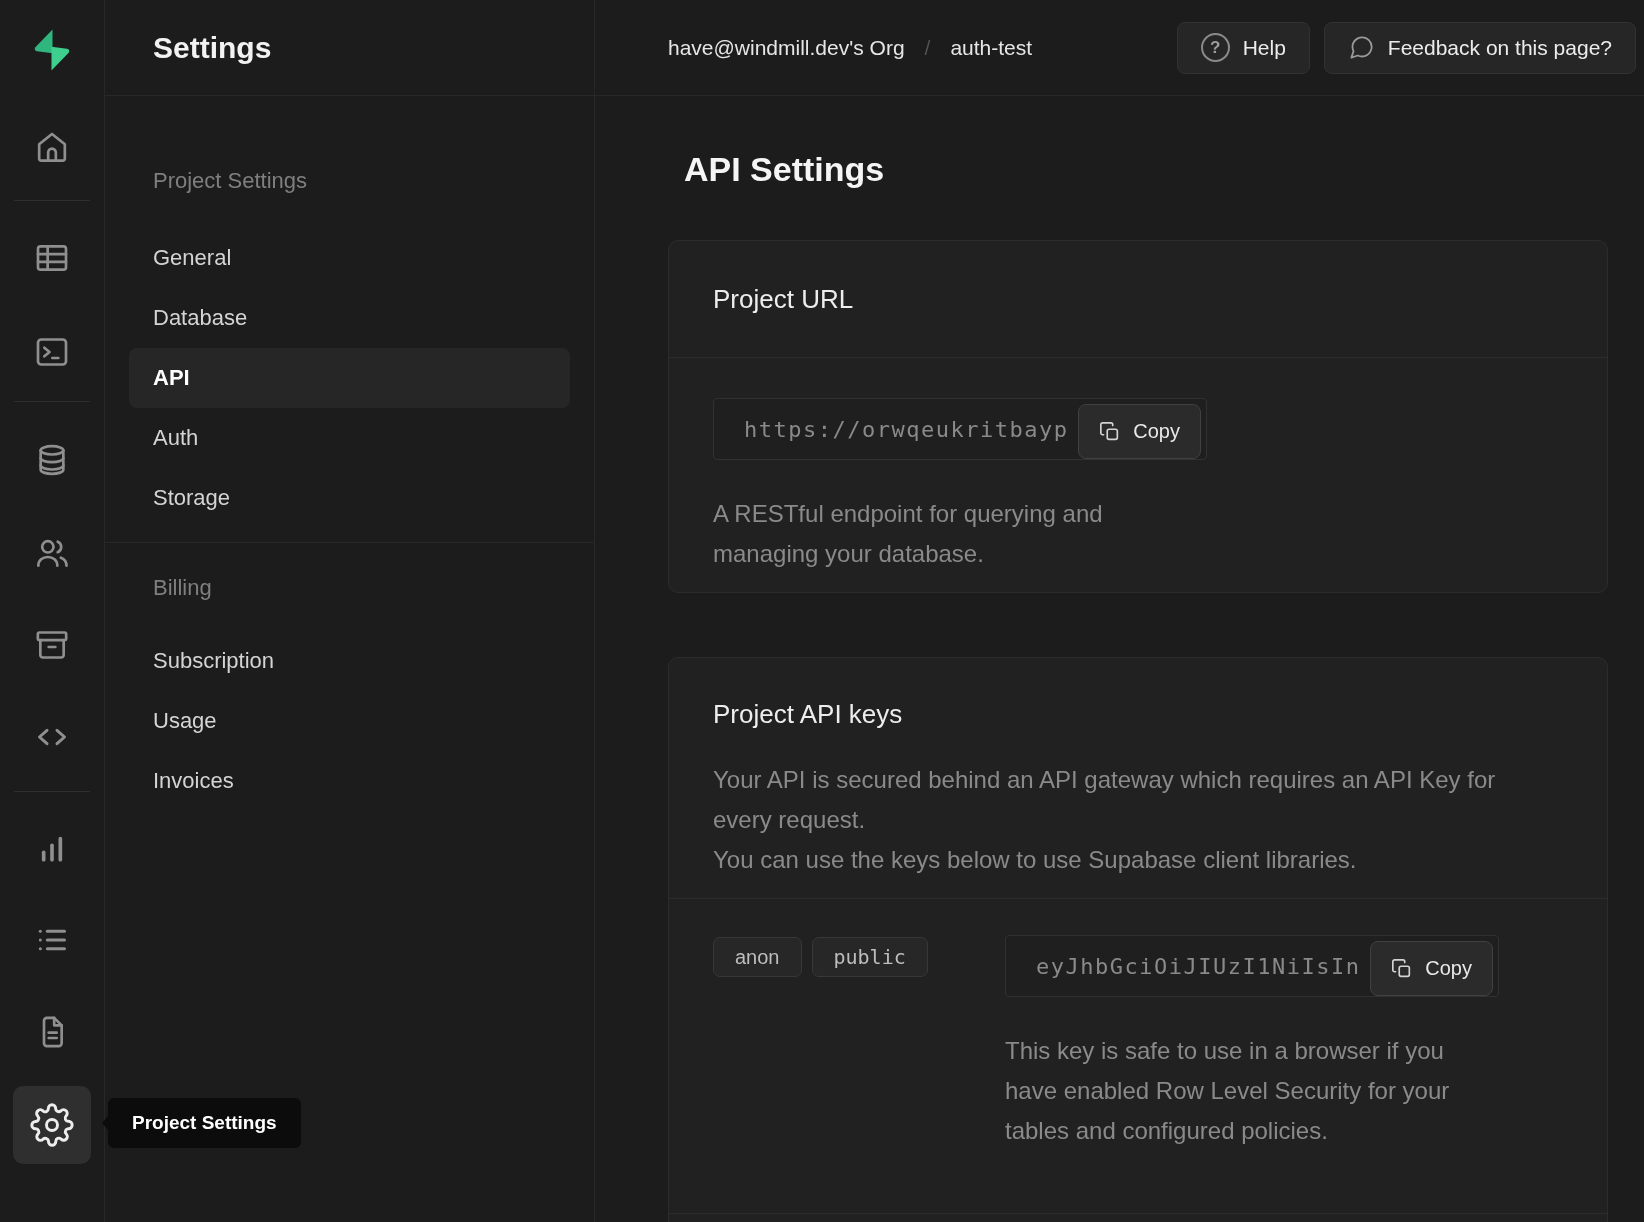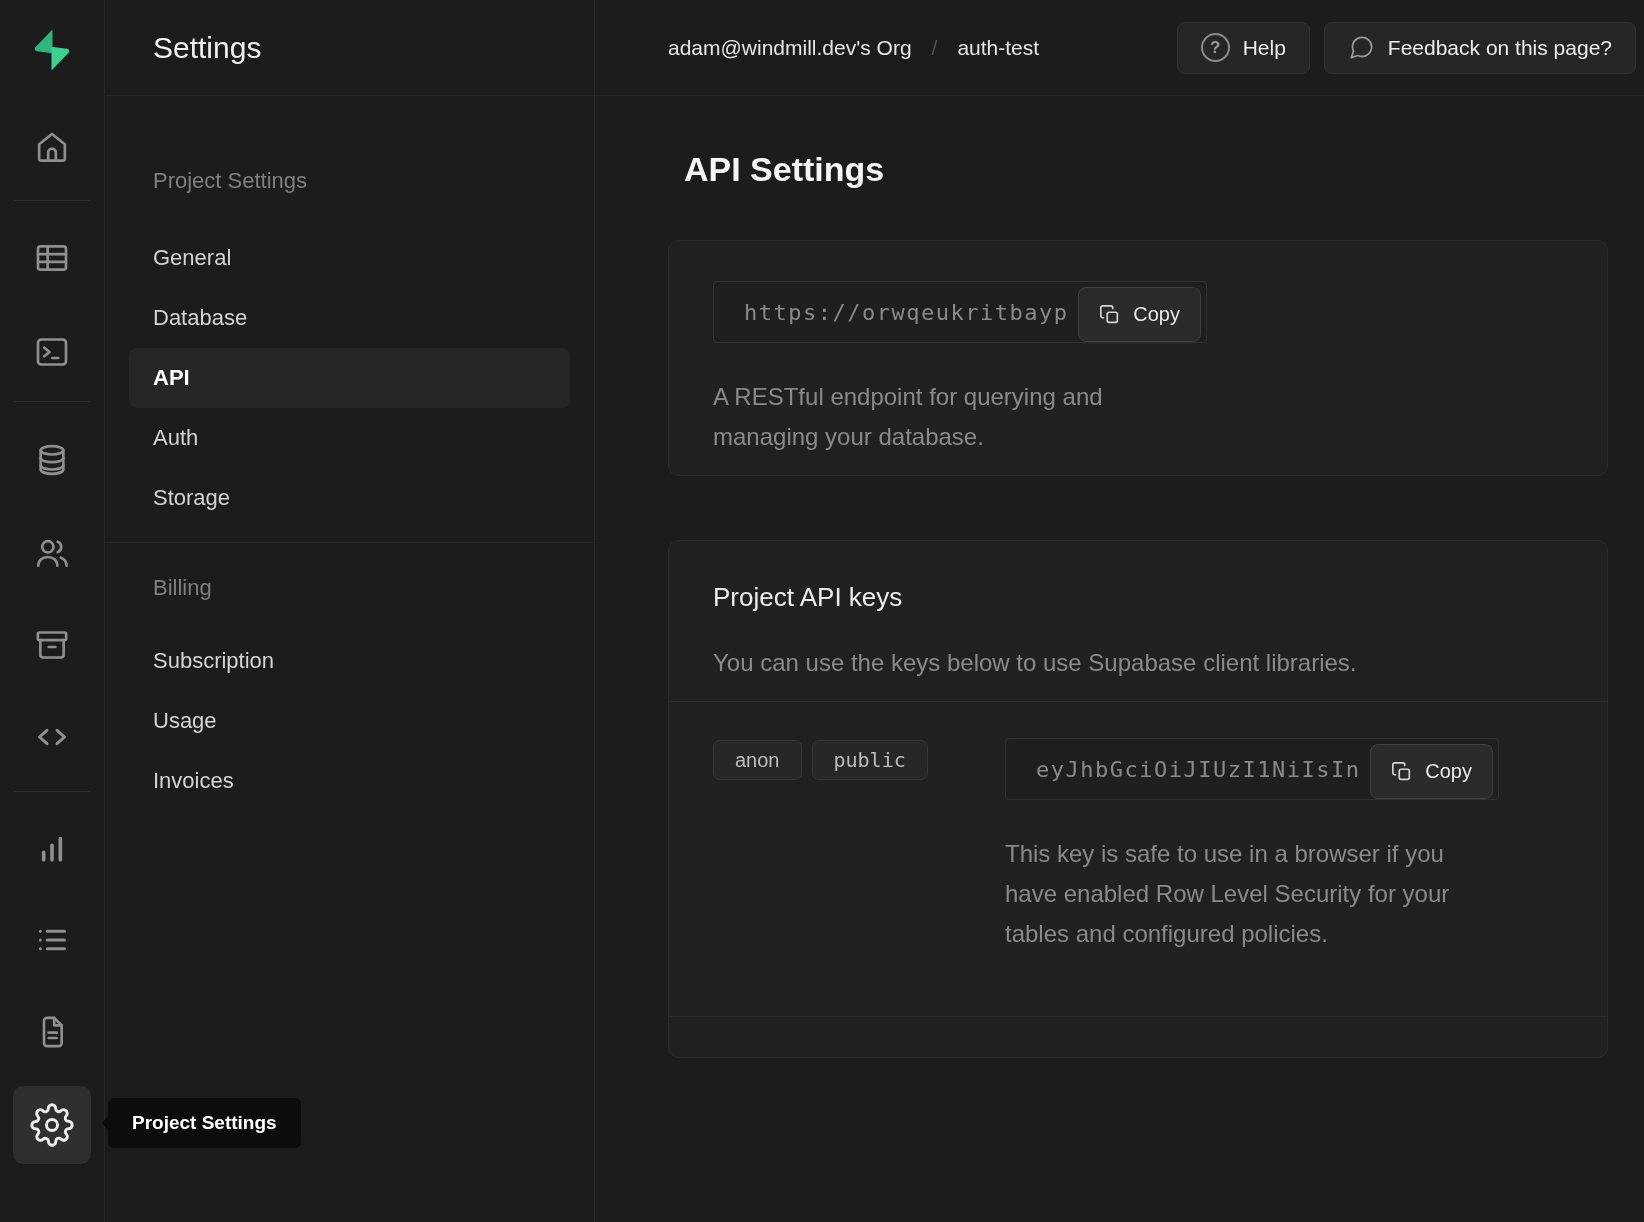--- a/index.html
+++ b/index.html
@@ -47,21 +47,21 @@
   }
 
   
   .sidebar {
     width:490px; flex-shrink:0;
     border-right:1px solid #282828;
     display:flex; flex-direction:column;
   }
   .sidebar-header {
     height:96px; flex-shrink:0; border-bottom:1px solid #282828;
-    display:flex; align-items:center; padding-left:48px;
+    display:flex; align-items:center; padding-left:48px;font-weight:bold;
   }
   .sidebar-title { font-size:30px; color:#f2f2f2; }
   .sidebar-nav { padding:0 24px; }
   .nav-heading {
     margin-top:70px; padding-left:24px;
     font-size:22px; color:#7f7f7f; line-height:30px;
   }
   .nav-heading.billing { margin-top:30px; }
   .nav-list { margin-top:32px; }
   .nav-list.billing { margin-top:28px; }
@@ -264,41 +264,44 @@
       <div class="nav-list billing">
         <div class="nav-item">Subscription</div>
         <div class="nav-item">Usage</div>
         <div class="nav-item">Invoices</div>
       </div>
     </div>
   </aside>
 
   <main class="main">
     <header class="main-header">
-      <span class="crumb">adam@windmill.dev's Org</span>
+      <span class="crumb">have@windmill.dev's Org</span>
       <span class="crumb-sep">/</span>
       <span class="crumb">auth-test</span>
       <div class="hdr-buttons">
         <button class="hdr-btn">
           <span class="q-circle">?</span>
           <span>Help</span>
         </button>
         <button class="hdr-btn">
           <svg width="27" height="27" viewBox="0 0 24 24" fill="none" stroke="#9a9a9a" stroke-width="1.6" stroke-linecap="round" stroke-linejoin="round">
             <path d="M21 11.5a8.38 8.38 0 0 1-.9 3.8 8.5 8.5 0 0 1-7.6 4.7 8.38 8.38 0 0 1-3.8-.9L3 21l1.9-5.7a8.38 8.38 0 0 1-.9-3.8 8.5 8.5 0 0 1 4.7-7.6 8.38 8.38 0 0 1 3.8-.9h.5a8.48 8.48 0 0 1 8 8z"></path>
           </svg>
           <span>Feedback on this page?</span>
         </button>
       </div>
     </header>
 
     <section class="main-body">
       <h1 class="page-title">API Settings</h1>
 
       <div class="card">
+        <div class="card-header">
+          <div class="card-title">Project URL</div>
+        </div>
         <div class="card-row">
           <div class="row-value">
             <div class="input-wrap">
               <span class="input-text">https://orwqeukritbayp</span>
               <button class="copy-btn">
                 <svg width="22" height="22" viewBox="0 0 24 24" fill="none" stroke="#d4d4d4" stroke-width="1.8" stroke-linecap="round" stroke-linejoin="round">
                   <rect x="9" y="9" width="11" height="11" rx="2"></rect>
                   <path d="M5 15H4a2 2 0 0 1-2-2V4a2 2 0 0 1 2-2h9a2 2 0 0 1 2 2v1"></path>
                 </svg>
                 <span>Copy</span>
@@ -306,20 +309,21 @@
             </div>
             <div class="row-desc">A RESTful endpoint for querying and managing your database.</div>
           </div>
         </div>
       </div>
 
       <div class="card keys">
         <div class="card-header">
           <div class="card-title">Project API keys</div>
           <div class="card-intro">
+            <div>Your API is secured behind an API gateway which requires an API Key for every request.</div>
             <div>You can use the keys below to use Supabase client libraries.</div>
           </div>
         </div>
         <div class="card-row keys-row">
           <div class="row-left">
             <div class="badges">
               <span class="badge">anon</span>
               <span class="badge mono">public</span>
             </div>
           </div>

